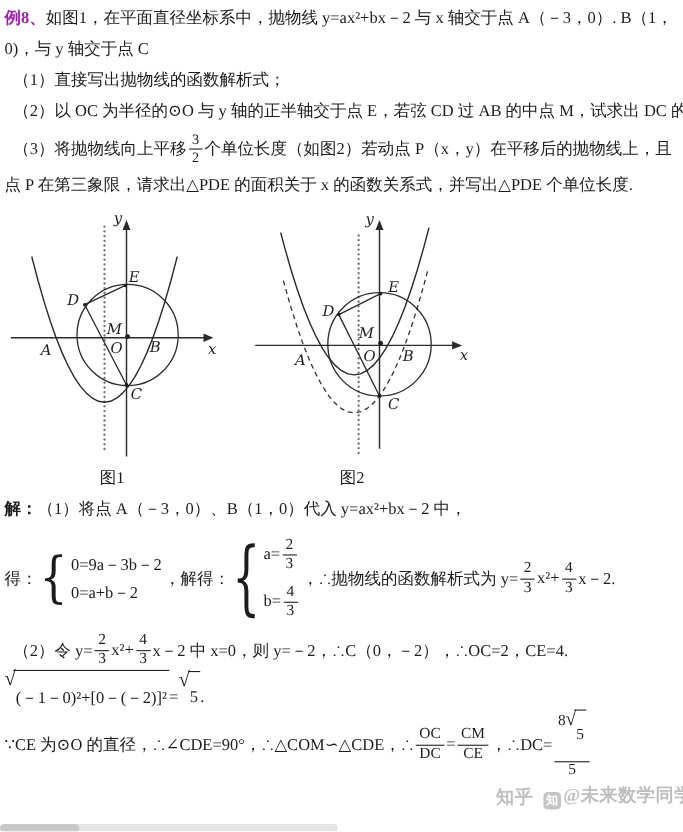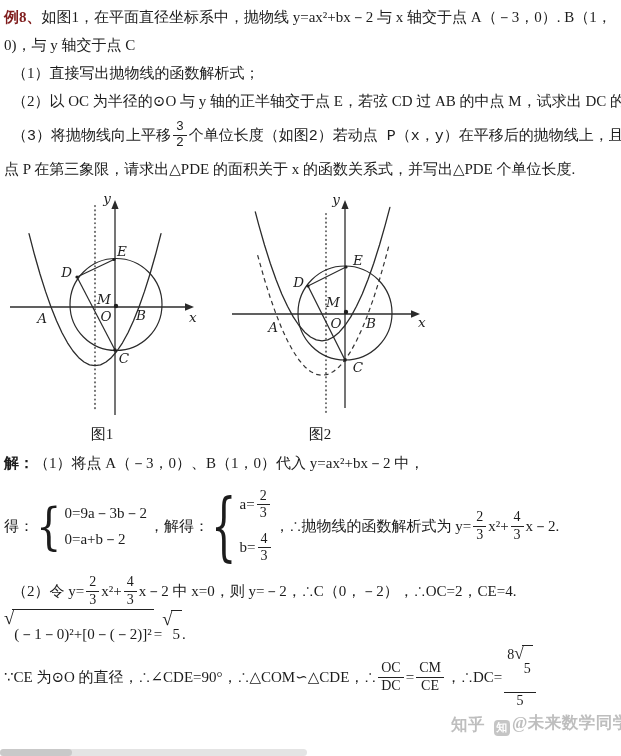--- a/index.html
+++ b/index.html
@@ -4,23 +4,23 @@
 <style>
   html,body{margin:0;padding:0;}
   body{
     width:621px;height:756px;background:#ffffff;position:relative;overflow:hidden;
     font-family:"Liberation Serif","DejaVu Serif",serif;
     color:#1c1c1c;font-size:15px;
   }
   .problem{position:absolute;left:4px;top:3px;width:613px;}
   .line{line-height:28px;white-space:nowrap;}
   .ind{padding-left:8px;}
-  .tag{font-weight:bold;color:#7f1d1d;}
+  .tag{font-weight:bold;color:#a21caf;}
   .row{display:flex;align-items:center;white-space:nowrap;line-height:normal;}
-  .row.tall{height:40px;font-family:Liberation Mono, monospace;}
+  .row.tall{height:40px;}
   
   .frac{display:inline-flex;flex-direction:column;align-items:center;vertical-align:middle;
         line-height:1.15;margin:0 2px;font-size:14px;}
   .frac .num{display:block;padding:0 3px;border-bottom:1.3px solid #222;}
   .frac .den{display:block;padding:0 3px;}
   .frac.small{font-size:13px;}
   .frac .num .coef{border:none;padding:0;}
   
   .sqrt{white-space:nowrap;display:inline-flex;align-items:flex-start;}
   .sqrt .rad{font-size:1.25em;line-height:1;margin-right:-2px;}

